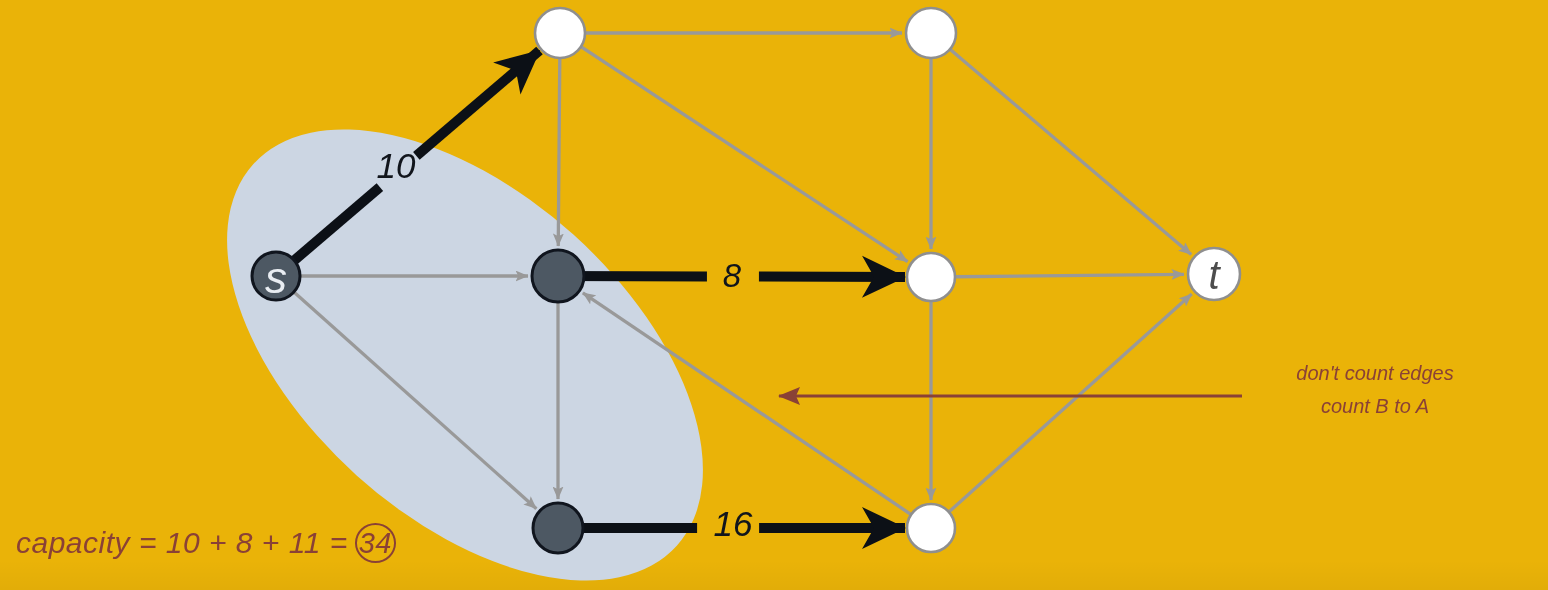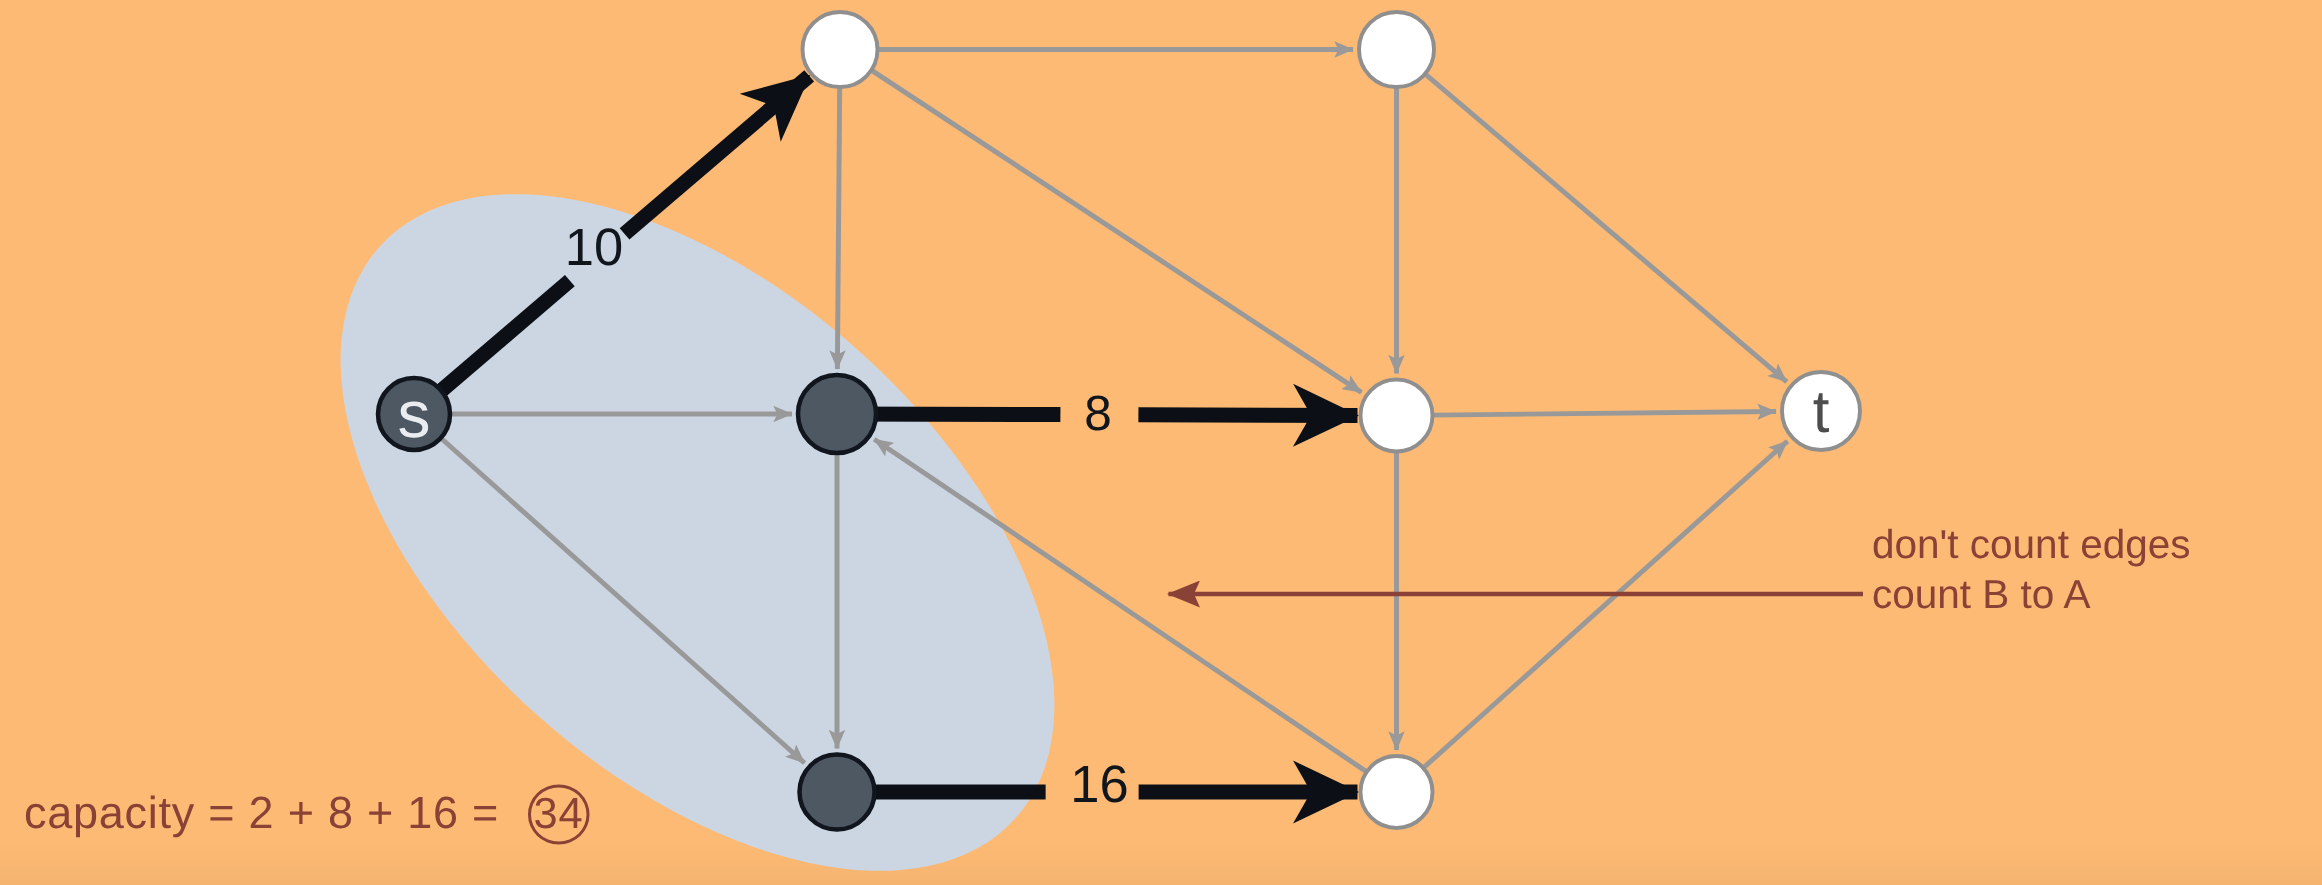--- a/index.html
+++ b/index.html
@@ -12,33 +12,33 @@
     background:linear-gradient(180deg, rgba(0,0,0,0) 0%, rgba(0,0,0,0.035) 100%);
   }
   #graph-svg{position:absolute;left:0;top:0;width:1548px;height:590px;}
   #graph-svg text{font-family:"Liberation Sans","DejaVu Sans",sans-serif;}
   .capacity{
     position:absolute;left:16px;top:521px;height:44px;
     display:flex;align-items:center;font-size:30px;letter-spacing:0.5px;
   }
   .circled{
     display:inline-flex;align-items:center;justify-content:center;
-    min-width:36px;height:40px;padding:0 2px;margin-left:19px;
+    min-width:36px;height:40px;padding:0 2px;margin-left:7px;
     border:2.4px solid currentColor;border-radius:50%;
     font-size:29px;box-sizing:border-box;
   }
   .note{
-    position:absolute;left:1248px;top:347px;width:254px;
-    text-align:left;font-size:27px;line-height:33px;
+    position:absolute;left:1248px;top:357px;width:254px;
+    text-align:center;font-size:20px;line-height:33px;
   }
 </style>
 </head>
 <body>
 
-<div class="stage" style="background: #fdba74;">
+<div class="stage" style="background: #eab308; font-style: italic;">
   <div class="bottom-strip"></div>
 
   <svg id="graph-svg" viewBox="0 0 1548 590" xmlns="http://www.w3.org/2000/svg">
       <defs>
         <marker id="m-gray" markerWidth="14" markerHeight="11" refX="12.5" refY="5.5" orient="auto" markerUnits="userSpaceOnUse">
           <path d="M0,0 L13,5.5 L0,11 L2.8,5.5 Z" fill="#999999"></path>
         </marker>
         <marker id="m-black" markerWidth="46" markerHeight="44" refX="44" refY="22" orient="auto" markerUnits="userSpaceOnUse">
           <path d="M1,1 L45,22 L1,43 L13,22 Z" fill="#0c1016"></path>
         </marker>
@@ -75,21 +75,21 @@
       <circle cx="931" cy="33" r="25" fill="#ffffff" stroke="#8f8f8f" stroke-width="2.6"></circle>
       <circle cx="558" cy="276" r="26" fill="#4d5863" stroke="#10151e" stroke-width="3"></circle>
       <circle cx="931" cy="277" r="24" fill="#ffffff" stroke="#8f8f8f" stroke-width="2.6"></circle>
       <circle cx="558" cy="528" r="25" fill="#4d5863" stroke="#10151e" stroke-width="3"></circle>
       <circle cx="931" cy="528" r="24" fill="#ffffff" stroke="#8f8f8f" stroke-width="2.6"></circle>
       <circle cx="1214" cy="274" r="26" fill="#ffffff" stroke="#8f8f8f" stroke-width="2.6"></circle>
       <text x="1214" y="275" text-anchor="middle" dominant-baseline="central" fill="#4d4d4d" font-size="40">t</text>
     </svg>
 
   <div class="capacity red-text" style="color: rgb(138, 65, 54);">
-    <span>capacity = 2 + 8 + 16 =</span>
+    <span>capacity = 10 + 8 + 11 =</span>
     <span class="circled">34</span>
   </div>
 
   <div class="note red-text" style="color: rgb(138, 65, 54);">
     <div>don't count edges</div>
     <div>count B to A</div>
   </div>
 </div>
 
 </body></html>

